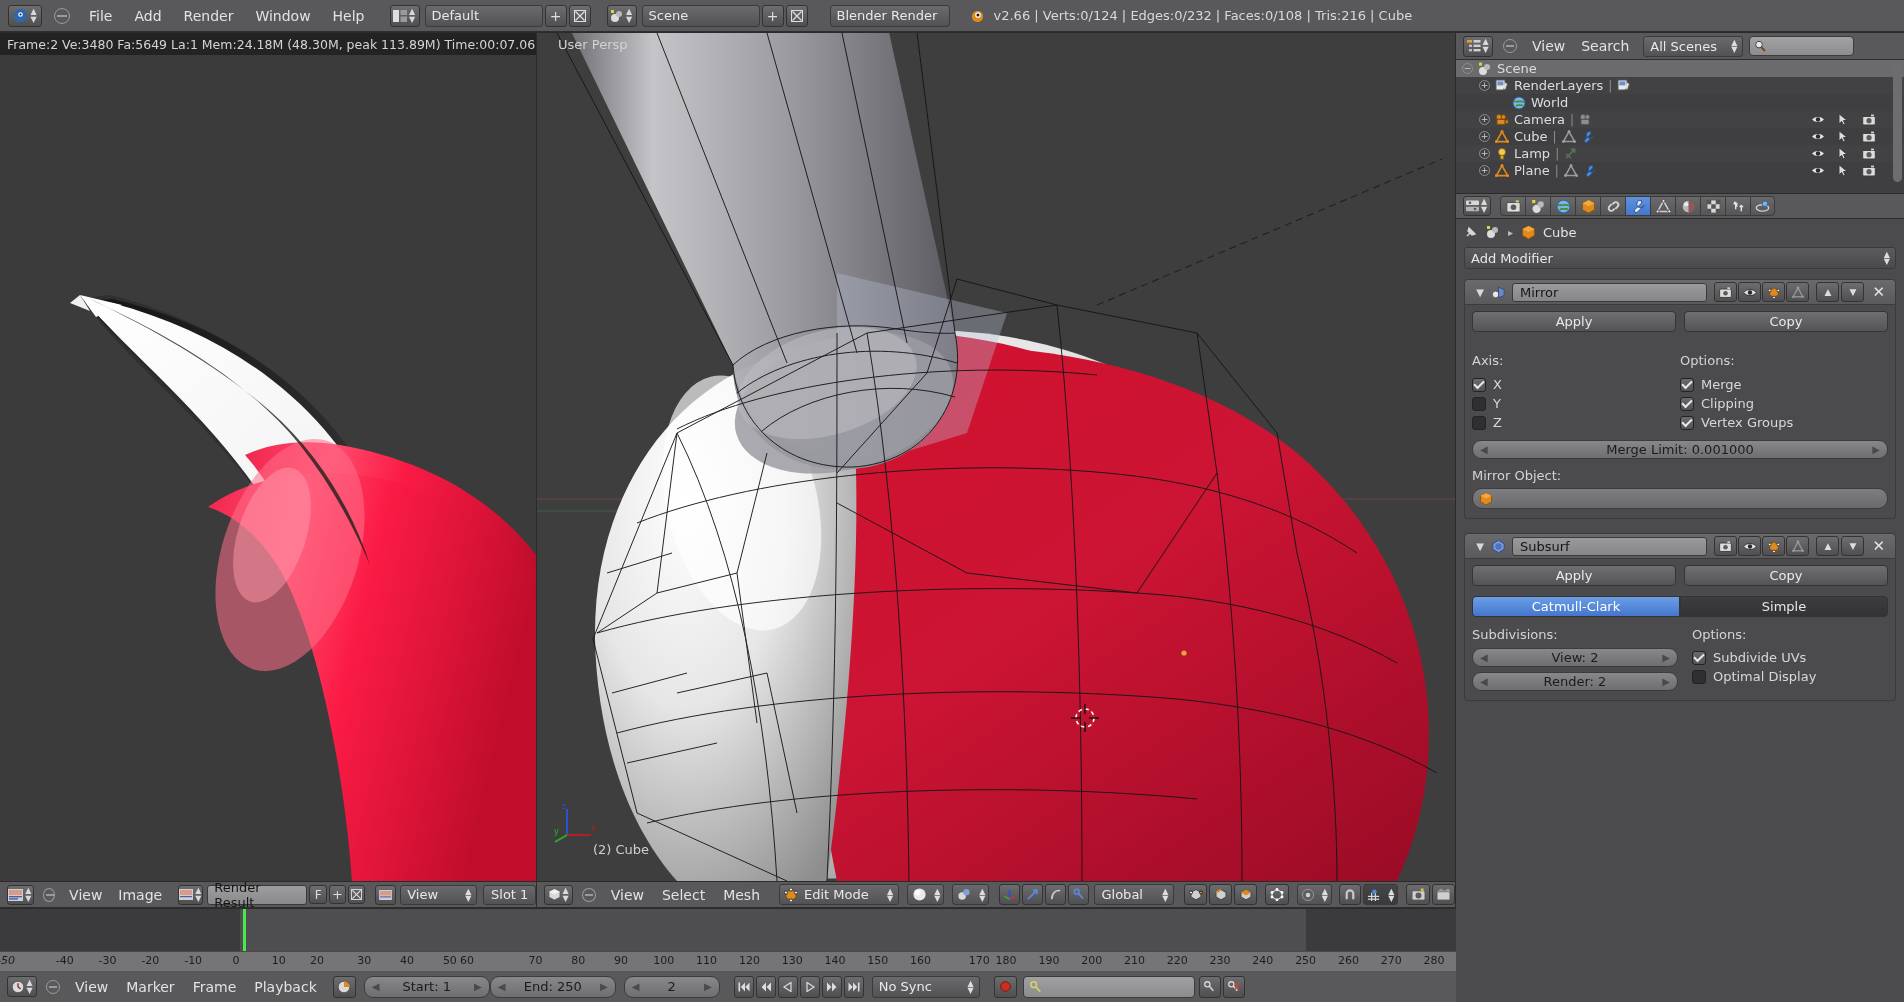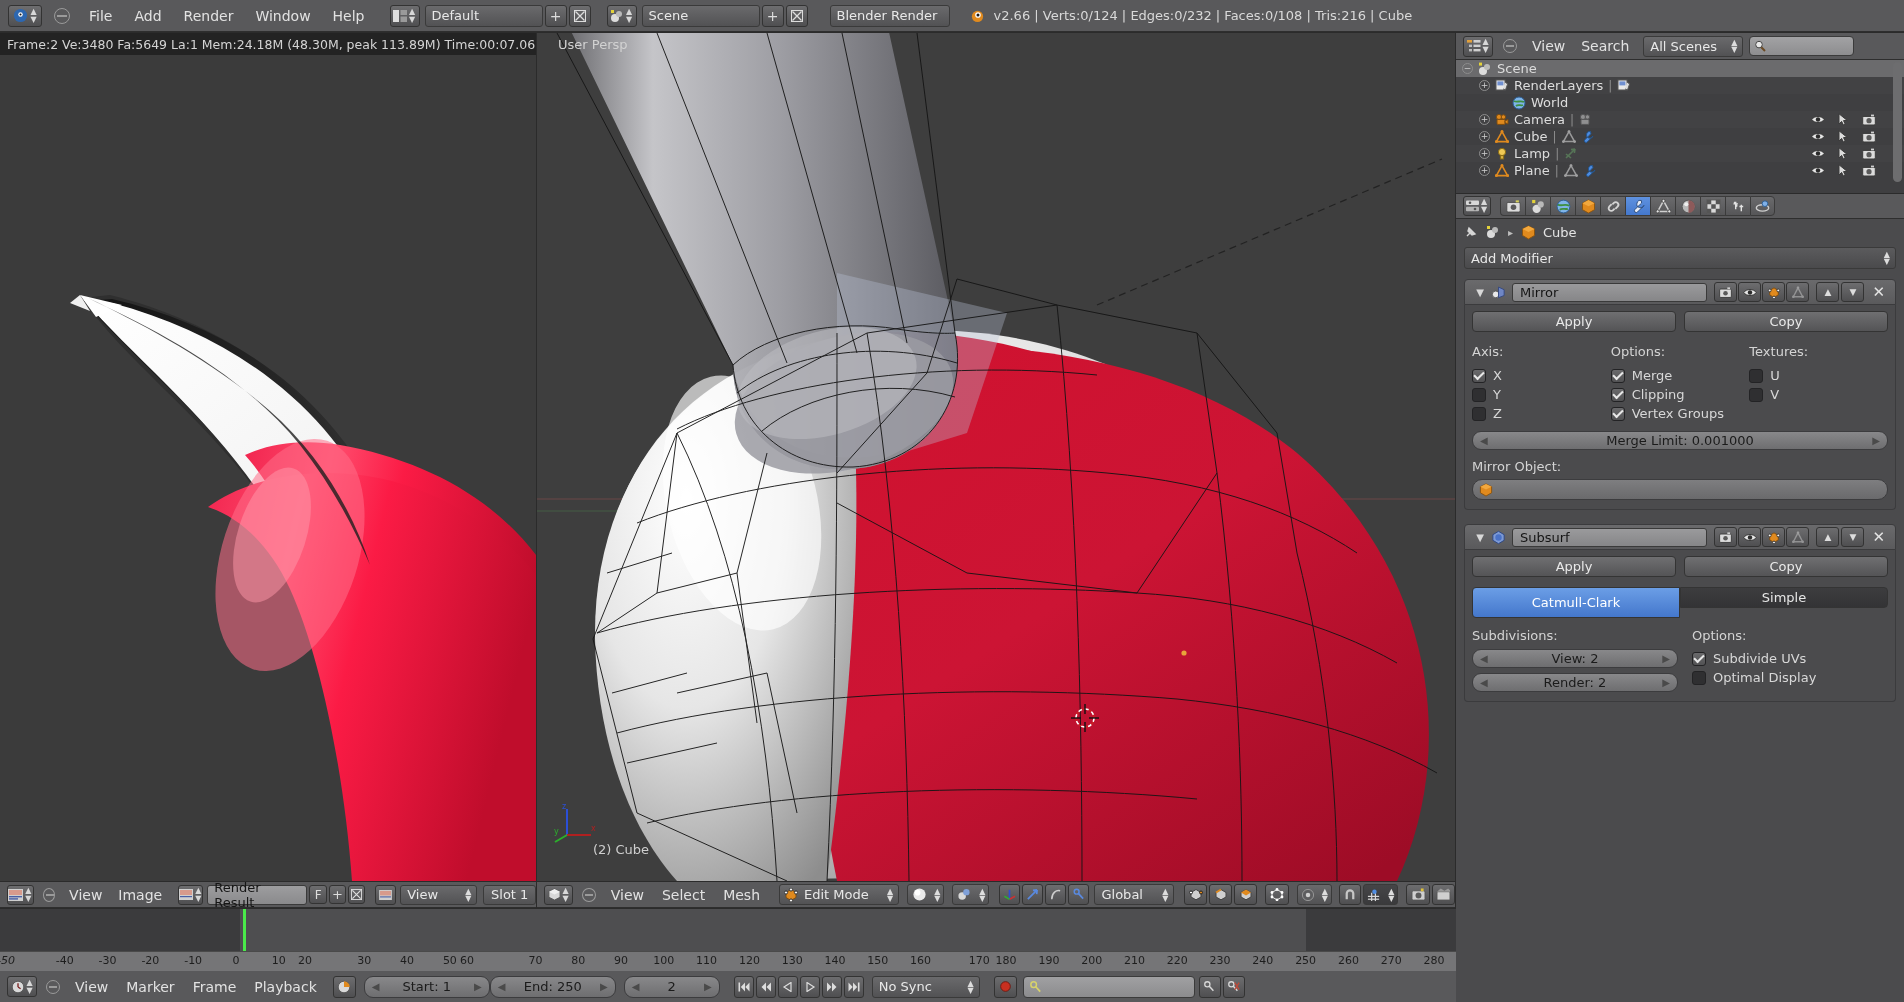--- a/index.html
+++ b/index.html
@@ -720,21 +720,21 @@
             <div class="sqbtn" style="width:23px;height:20px;">
               <span style="font-size:9px;color:#ddd;">▼</span>
             </div>
             <span style="color:#e4e4e4;font-size:15px;margin:0 6px 0 8px;">✕</span>
           </div>
           <div class="panel" style="border-top:none;border-top-left-radius:0;border-top-right-radius:0;padding:6px 7px 9px 7px;">
             <div style="display:flex;gap:8px;">
               <div class="txtbtn" style="flex:1;height:21px;">Apply</div>
               <div class="txtbtn" style="flex:1;height:21px;">Copy</div>
             </div>
-            <div style="display:flex;margin-top:12px;">
+            <div style="display:flex;margin-top:21px;">
               <div style="flex:1;">
                 <div class="sec" style="margin-bottom:7px;">Axis:</div>
                 <div style="display:flex;align-items:center;height:19px;">
                   <span class="chk on"></span>
                   <span class="lbl" style="margin-left:7px;">X</span>
                 </div>
                 <div style="display:flex;align-items:center;height:19px;">
                   <span class="chk "></span>
                   <span class="lbl" style="margin-left:7px;">Y</span>
                 </div>
@@ -751,31 +751,20 @@
                 </div>
                 <div style="display:flex;align-items:center;height:19px;">
                   <span class="chk on"></span>
                   <span class="lbl" style="margin-left:7px;">Clipping</span>
                 </div>
                 <div style="display:flex;align-items:center;height:19px;">
                   <span class="chk on"></span>
                   <span class="lbl" style="margin-left:7px;">Vertex Groups</span>
                 </div>
               </div>
-              <div style="flex:1;">
-                <div class="sec" style="margin-bottom:7px;">Textures:</div>
-                <div style="display:flex;align-items:center;height:19px;">
-                  <span class="chk "></span>
-                  <span class="lbl" style="margin-left:7px;">U</span>
-                </div>
-                <div style="display:flex;align-items:center;height:19px;">
-                  <span class="chk "></span>
-                  <span class="lbl" style="margin-left:7px;">V</span>
-                </div>
-              </div>
             </div>
             <div class="numfield" style="margin-top:8px;width:100%;">
               <span class="la">◀</span>
               <span>Merge Limit: 0.001000</span>
               <span class="ra">▶</span>
             </div>
             <div class="sec" style="margin-top:9px;">Mirror Object:</div>
             <div style="margin-top:5px;height:21px;border-radius:10px;background:linear-gradient(#7e7e80,#6a6a6c);border:1px solid #3c3c3e;display:flex;align-items:center;padding-left:6px;">
               <span style="display:inline-flex;">
                 <svg width="14" height="14" viewBox="0 0 15 15">
@@ -835,21 +824,21 @@
               <span style="font-size:9px;color:#ddd;">▼</span>
             </div>
             <span style="color:#e4e4e4;font-size:15px;margin:0 6px 0 8px;">✕</span>
           </div>
           <div class="panel" style="border-top:none;border-top-left-radius:0;border-top-right-radius:0;padding:6px 7px 9px 7px;">
             <div style="display:flex;gap:8px;">
               <div class="txtbtn" style="flex:1;height:21px;">Apply</div>
               <div class="txtbtn" style="flex:1;height:21px;">Copy</div>
             </div>
             <div style="display:flex;margin-top:10px;">
-              <div class="txtbtn blue toggle-l" style="flex:1;height:31px;border-radius:0;border-top-left-radius:4px;border-bottom-left-radius:4px;">Catmull-Clark</div>
+              <div class="txtbtn blue toggle-l" style="flex:1;height:21px;border-radius:0;border-top-left-radius:4px;border-bottom-left-radius:4px;">Catmull-Clark</div>
               <div class="txtbtn dark toggle-r" style="flex:1;height:21px;border-radius:0;border-top-right-radius:4px;border-bottom-right-radius:4px;">Simple</div>
             </div>
             <div style="display:flex;margin-top:10px;gap:14px;">
               <div style="flex:1.05;">
                 <div class="sec" style="margin-bottom:6px;">Subdivisions:</div>
                 <div class="numfield" style="margin-bottom:5px;">
                   <span class="la">◀</span>
                   <span>View: 2</span>
                   <span class="ra">▶</span>
                 </div>
@@ -1077,21 +1066,21 @@
 
     <div class="timeline-ruler" style="position:absolute;left:0;top:42px;width:1456px;">
       <div id="tl-ticks">
           <span class="tick" style="left: 6px; font-style: italic;">-50</span>
           <span class="tick" style="left: 64.7879px;">-40</span>
           <span class="tick" style="left: 107.576px;">-30</span>
           <span class="tick" style="left: 150.364px;">-20</span>
           <span class="tick" style="left: 193.152px;">-10</span>
           <span class="tick" style="left: 235.939px;">0</span>
           <span class="tick" style="left: 278.727px;">10</span>
-          <span class="tick" style="left: 305px;">20</span>
+          <span class="tick" style="left: 317px;">20</span>
           <span class="tick" style="left: 364.303px;">30</span>
           <span class="tick" style="left: 407.091px;">40</span>
           <span class="tick" style="left: 449.879px;">50</span>
           <span class="tick" style="left: 467px;">60</span>
           <span class="tick" style="left: 535.455px;">70</span>
           <span class="tick" style="left: 578.242px;">80</span>
           <span class="tick" style="left: 621.03px;">90</span>
           <span class="tick" style="left: 663.818px;">100</span>
           <span class="tick" style="left: 706.606px;">110</span>
           <span class="tick" style="left: 749.394px;">120</span>

